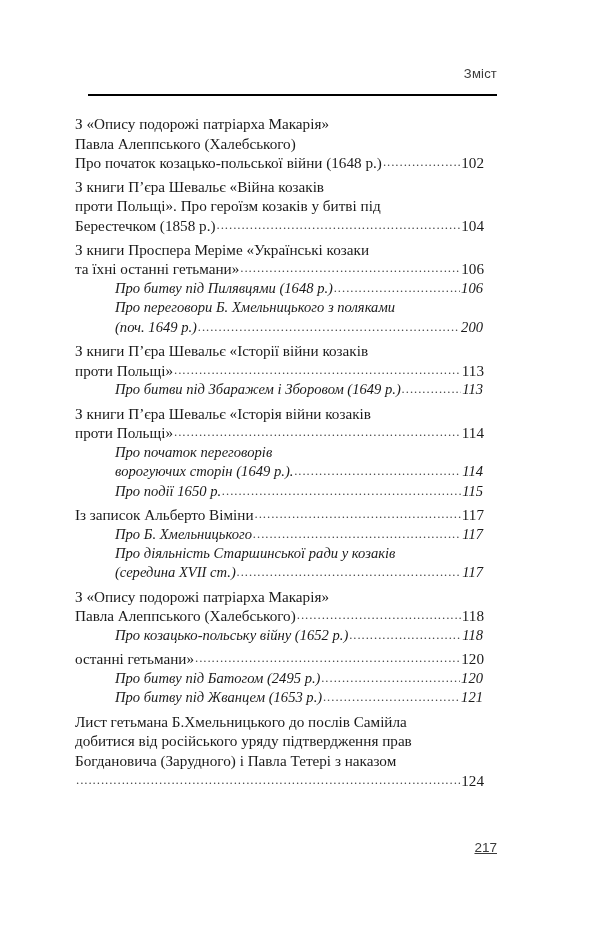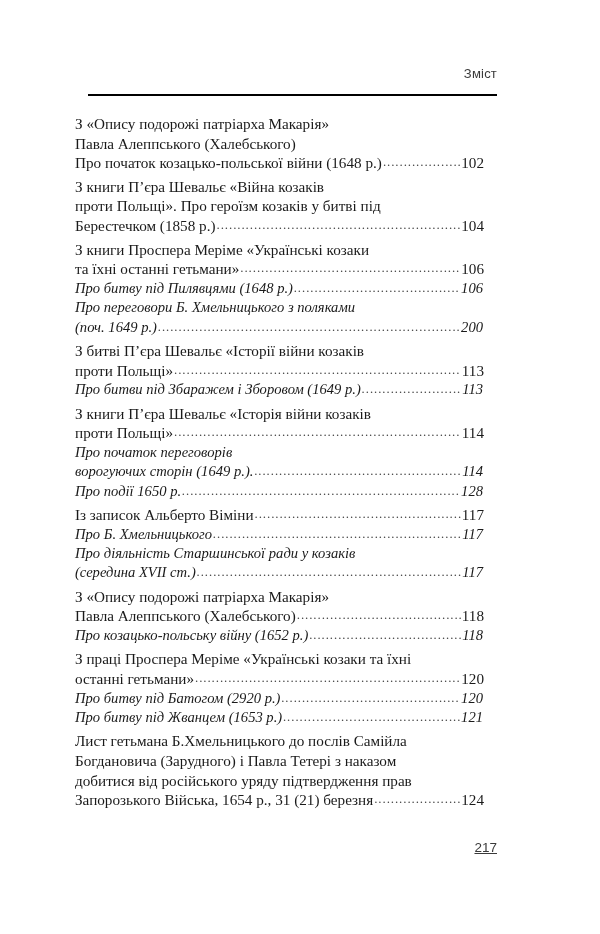--- a/index.html
+++ b/index.html
@@ -62,20 +62,21 @@
 
   .entry {
     font-size: 15.2px;
     line-height: 19.6px;
     color: #1a1a1a;
   }
   .entry.sub {
     font-style: italic;
     font-size: 14.6px;
     line-height: 19.4px;
+    margin-left: 40px;
   }
 
   
   .line {
     white-space: nowrap;
   }
 
   
   .line.final {
     display: flex;
@@ -173,21 +174,21 @@
           <div class="line">Про переговори Б. Хмельницького з поляками</div>
           <div class="line final">
             <span class="txt">(поч. 1649 р.)</span>
             <span class="leader">...............................................................................................................................................................</span>
             <span class="pageno">200</span>
           </div>
         </div>
       </div>
       <div class="group">
         <div class="entry">
-          <div class="line">З битві П’єра Шевальє «Історії війни козаків</div>
+          <div class="line">З книги П’єра Шевальє «Історії війни козаків</div>
           <div class="line final">
             <span class="txt">проти Польщі»</span>
             <span class="leader">...............................................................................................................................................................</span>
             <span class="pageno">113</span>
           </div>
         </div>
         <div class="entry sub">
           <div class="line final">
             <span class="txt">Про битви під Збаражем і Зборовом (1649 р.)</span>
             <span class="leader">...............................................................................................................................................................</span>
@@ -209,21 +210,21 @@
           <div class="line final">
             <span class="txt">ворогуючих сторін (1649 р.).</span>
             <span class="leader">...............................................................................................................................................................</span>
             <span class="pageno">114</span>
           </div>
         </div>
         <div class="entry sub">
           <div class="line final">
             <span class="txt">Про події 1650 р.</span>
             <span class="leader">...............................................................................................................................................................</span>
-            <span class="pageno">128</span>
+            <span class="pageno">115</span>
           </div>
         </div>
       </div>
       <div class="group">
         <div class="entry">
           <div class="line final">
             <span class="txt">Із записок Альберто Віміни</span>
             <span class="leader">...............................................................................................................................................................</span>
             <span class="pageno">117</span>
           </div>
@@ -256,49 +257,47 @@
         <div class="entry sub">
           <div class="line final">
             <span class="txt">Про козацько-польську війну (1652 р.)</span>
             <span class="leader">...............................................................................................................................................................</span>
             <span class="pageno">118</span>
           </div>
         </div>
       </div>
       <div class="group">
         <div class="entry">
-          <div class="line">З праці Проспера Меріме «Українські козаки та їхні</div>
           <div class="line final">
             <span class="txt">останні гетьмани»</span>
             <span class="leader">...............................................................................................................................................................</span>
             <span class="pageno">120</span>
           </div>
         </div>
         <div class="entry sub">
           <div class="line final">
-            <span class="txt">Про битву під Батогом (2920 р.)</span>
+            <span class="txt">Про битву під Батогом (2495 р.)</span>
             <span class="leader">...............................................................................................................................................................</span>
             <span class="pageno">120</span>
           </div>
         </div>
         <div class="entry sub">
           <div class="line final">
             <span class="txt">Про битву під Жванцем (1653 р.)</span>
             <span class="leader">...............................................................................................................................................................</span>
             <span class="pageno">121</span>
           </div>
         </div>
       </div>
       <div class="group gap-large">
         <div class="entry">
           <div class="line">Лист гетьмана Б.Хмельницького до послів Самійла</div>
+          <div class="line">добитися від російського уряду підтвердження прав</div>
           <div class="line">Богдановича (Зарудного) і Павла Тетері з наказом</div>
-          <div class="line">добитися від російського уряду підтвердження прав</div>
-          <div class="line final">
-            <span class="txt">Запорозького Війська, 1654 р., 31 (21) березня</span>
+          <div class="line final">
             <span class="leader">...............................................................................................................................................................</span>
             <span class="pageno">124</span>
           </div>
         </div>
       </div>
     </div>
 
   <div class="folio">217</div>
 
 </div>

